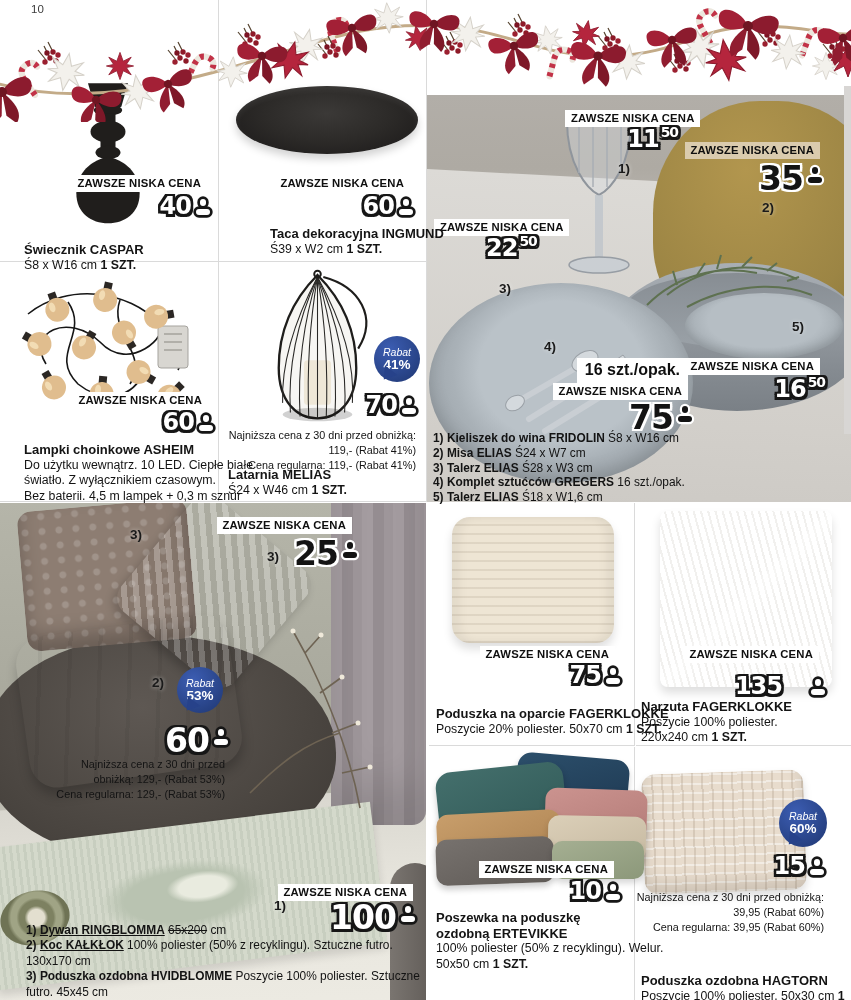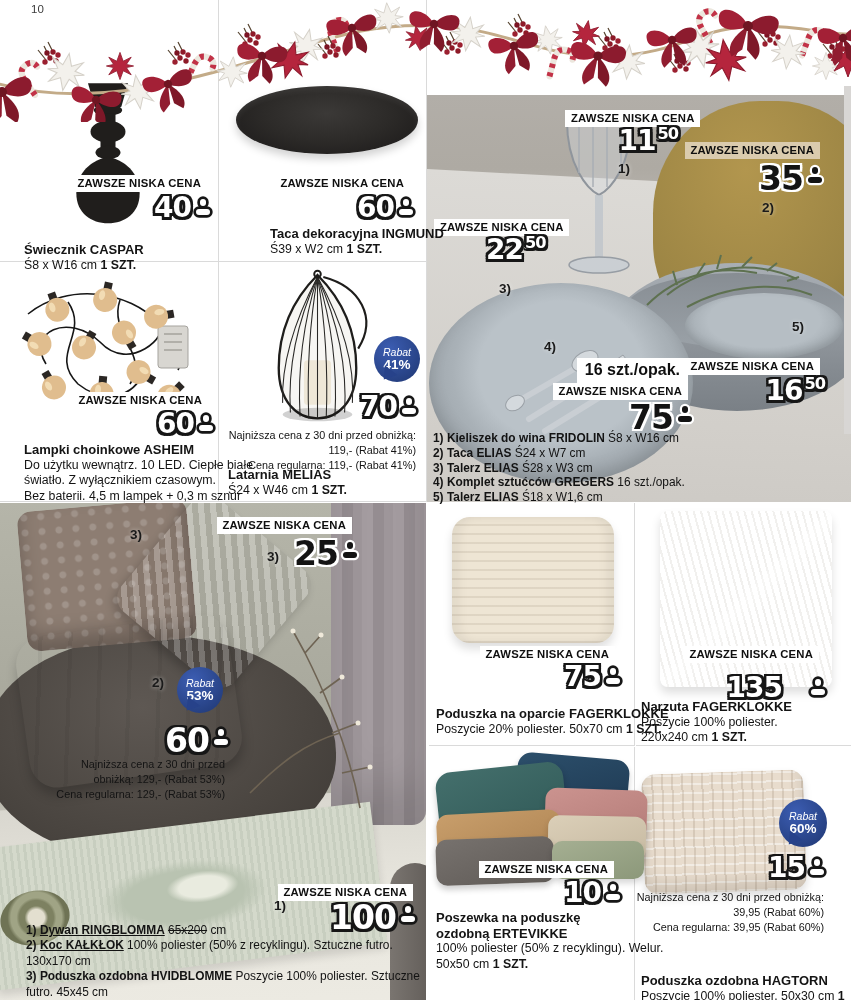--- a/index.html
+++ b/index.html
@@ -24,21 +24,21 @@
       text-shadow:2.5px 2.5px 0 #161616,-2.5px -2.5px 0 #161616,2.5px -2.5px 0 #161616,-2.5px 2.5px 0 #161616,2.5px 0 0 #161616,-2.5px 0 0 #161616,0 2.5px 0 #161616,0 -2.5px 0 #161616; }
   .pl .s { -webkit-text-stroke-width:2.4px; }
   .pd .n, .pd .s { color:#131313; -webkit-text-stroke:2.6px #fff; paint-order:stroke fill;
       text-shadow:2.2px 2.2px 0 #fff,-2.2px -2.2px 0 #fff,2.2px -2.2px 0 #fff,-2.2px 2.2px 0 #fff,2.2px 0 0 #fff,-2.2px 0 0 #fff,0 2.2px 0 #fff,0 -2.2px 0 #fff; }
   .sx { display:flex; flex-direction:column; align-items:center; gap:3px; margin:5px 0 0 5px; }
   .sx b { display:block; }
   .sx .dot { width:6.5px; height:6.5px; border-radius:50%; }
   .sx .dash { width:14px; height:6.5px; border-radius:3px; }
   .pl .sx b { background:#fff; box-shadow:0 0 0 2.7px #161616; }
   .pd .sx b { background:#131313; box-shadow:0 0 0 2.2px #fff; }
-  .f30 { font-size:28px; } .f33 { font-size:33px; }
+  .f30 { font-size:24px; } .f33 { font-size:33px; }
 
   
   .pinfo { position:absolute; color:#141414; z-index:20; }
   .pname { font-weight:bold; font-size:13px; line-height:15.5px; }
   .pdesc { font-size:12.3px; line-height:15.5px; }
   .pdesc b { font-weight:bold; }
   .lowtx { position:absolute; font-size:10.8px; line-height:15px; color:#141414; text-align:right; z-index:20; }
   .mark { position:absolute; font-weight:bold; font-size:13.5px; color:#1a1a1a; z-index:20;
           text-shadow:0 0 4px rgba(255,255,255,.55); }
   .plist { position:absolute; font-size:11.9px; line-height:14.8px; color:#131313; z-index:20; }
@@ -155,21 +155,21 @@
   </div>
 
   <div class="zbadge" style="right:31px;top:358px;">ZAWSZE NISKA CENA</div>
   <div class="price pl f30" style="right:26px;top:377px;">
     <span class="n">16</span>
       <span class="s">50</span>
   </div>
 
   <div class="plist" style="left:433px;top:431px;width:400px;">
     <div><b>1)</b> <b>Kieliszek do wina FRIDOLIN</b> <span>Ś8 x W16 cm</span></div>
-    <div><b>2)</b> <b>Taca ELIAS</b> <span>Ś24 x W7 cm</span></div>
+    <div><b>2)</b> <b>Misa ELIAS</b> <span>Ś24 x W7 cm</span></div>
     <div><b>3)</b> <b>Talerz ELIAS</b> <span>Ś28 x W3 cm</span></div>
     <div><b>4)</b> <b>Komplet sztućców GREGERS</b> <span>16 szt./opak.</span></div>
     <div><b>5)</b> <b>Talerz ELIAS</b> <span>Ś18 x W1,6 cm</span></div>
   </div>
 
   <svg class="prod" style="left:42px;top:80px;" width="132" height="150" viewBox="0 0 120 180">
     <g fill="#201e1c">
       <path d="M36,4 H84 L76,32 Q60,38 44,32 Z"></path>
       <ellipse cx="60" cy="36" rx="17" ry="7"></ellipse>
       <rect x="51" y="40" width="18" height="15"></rect>

